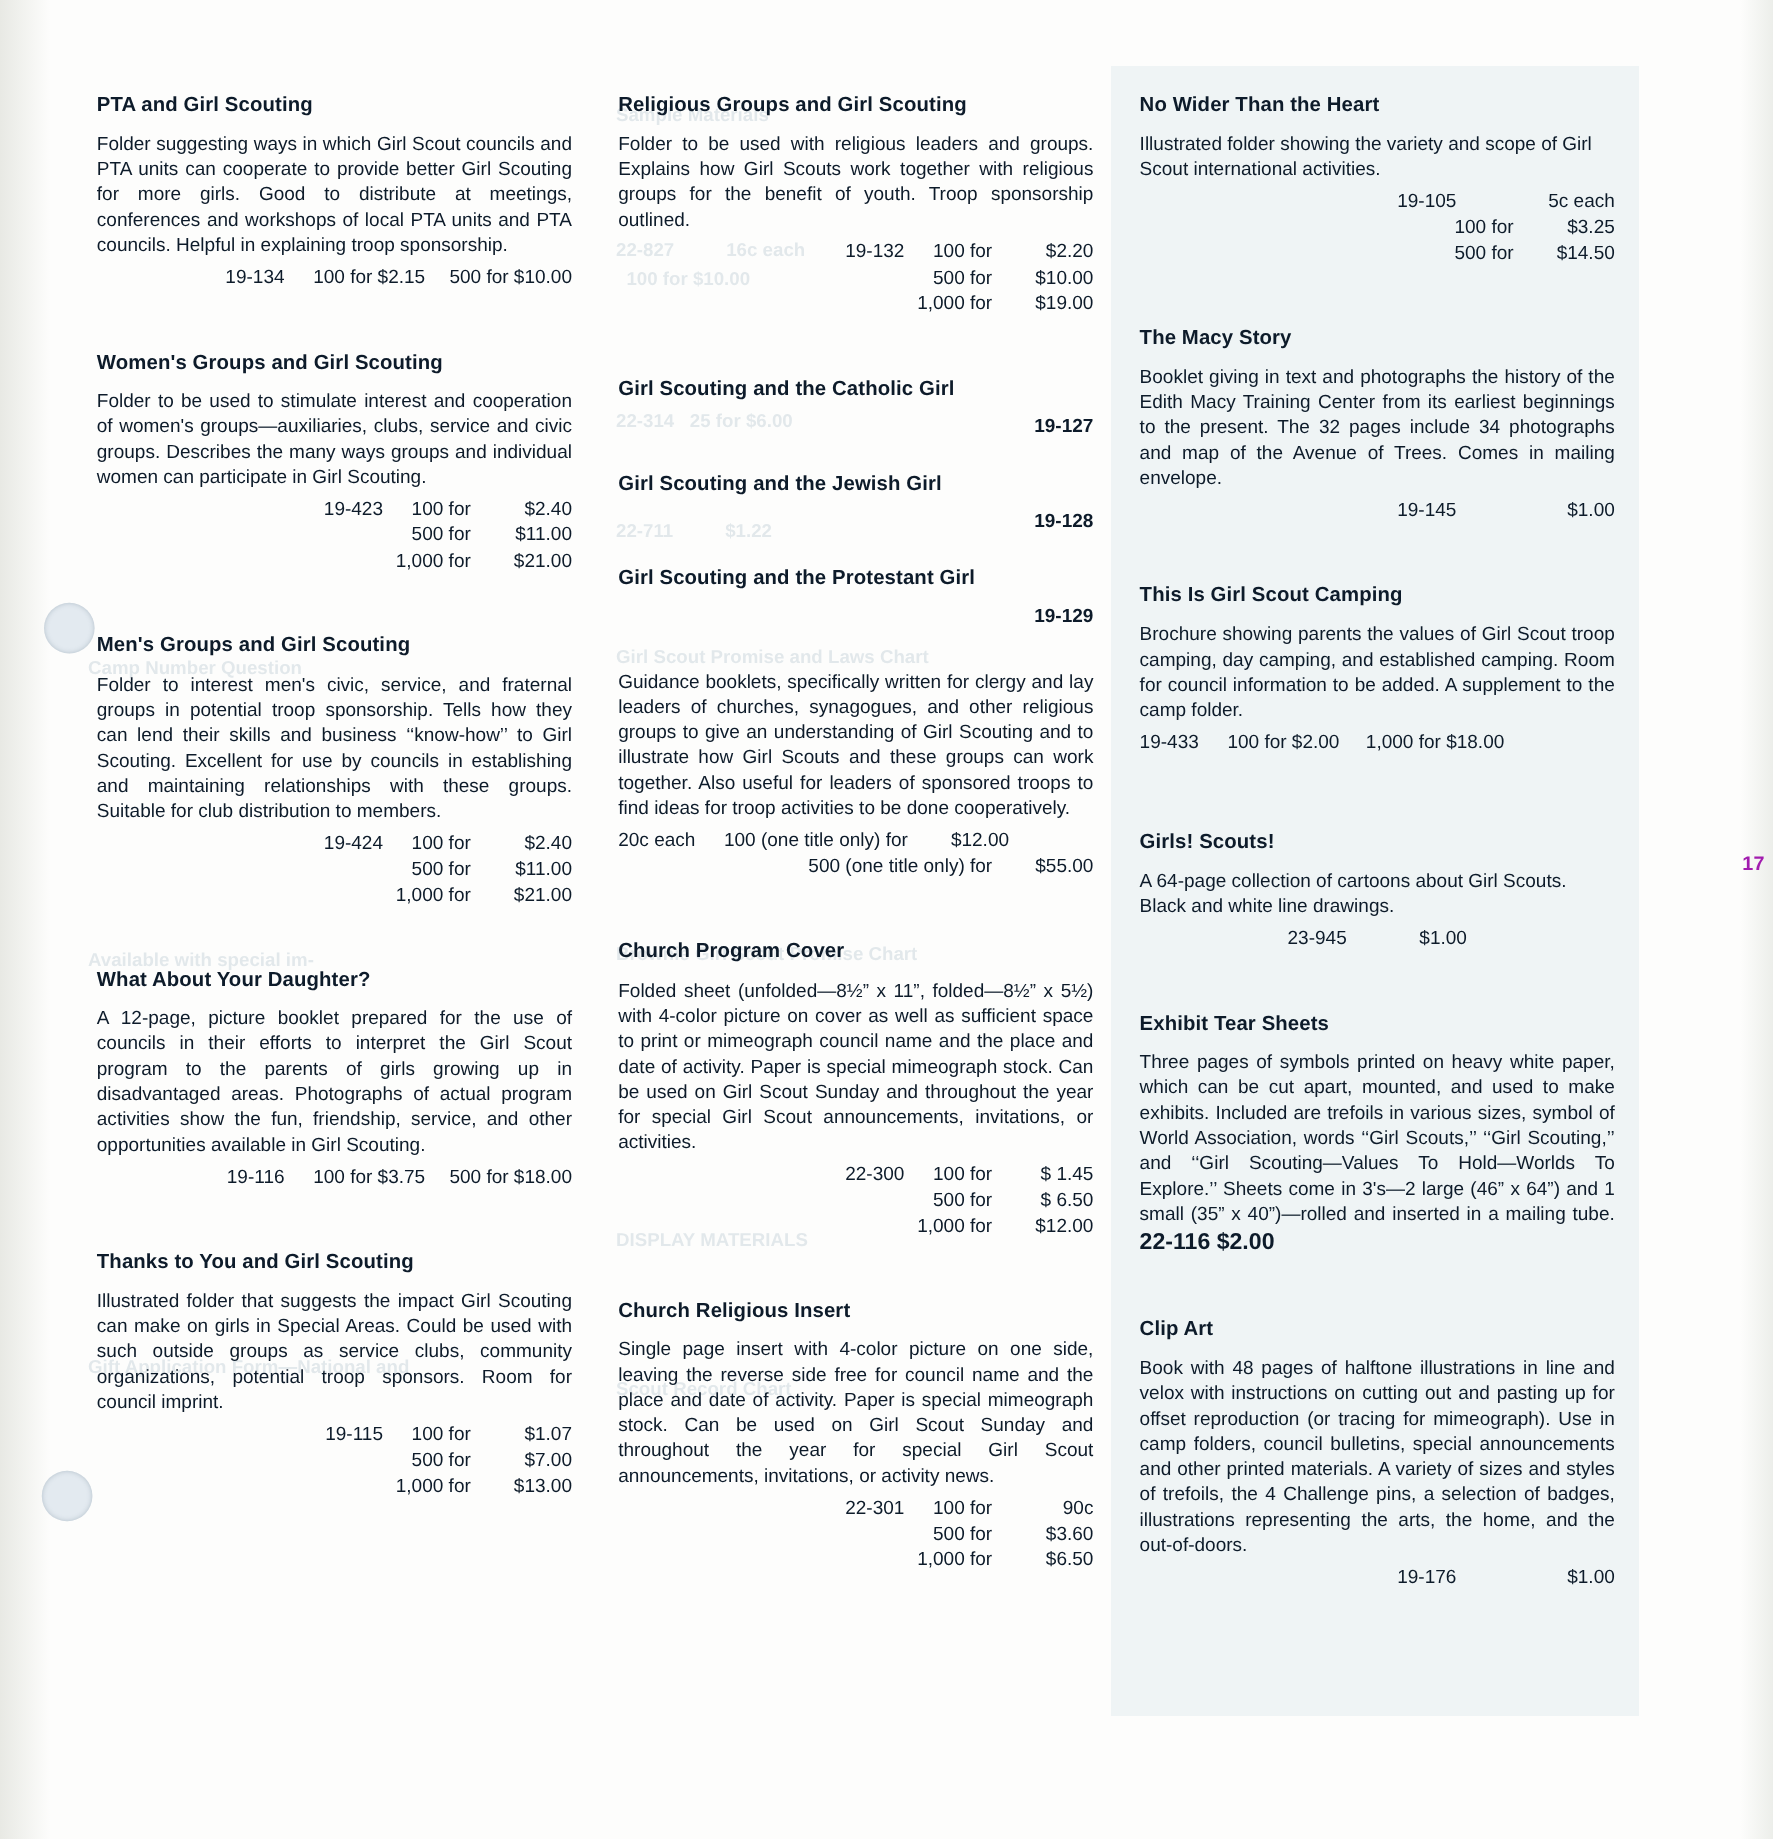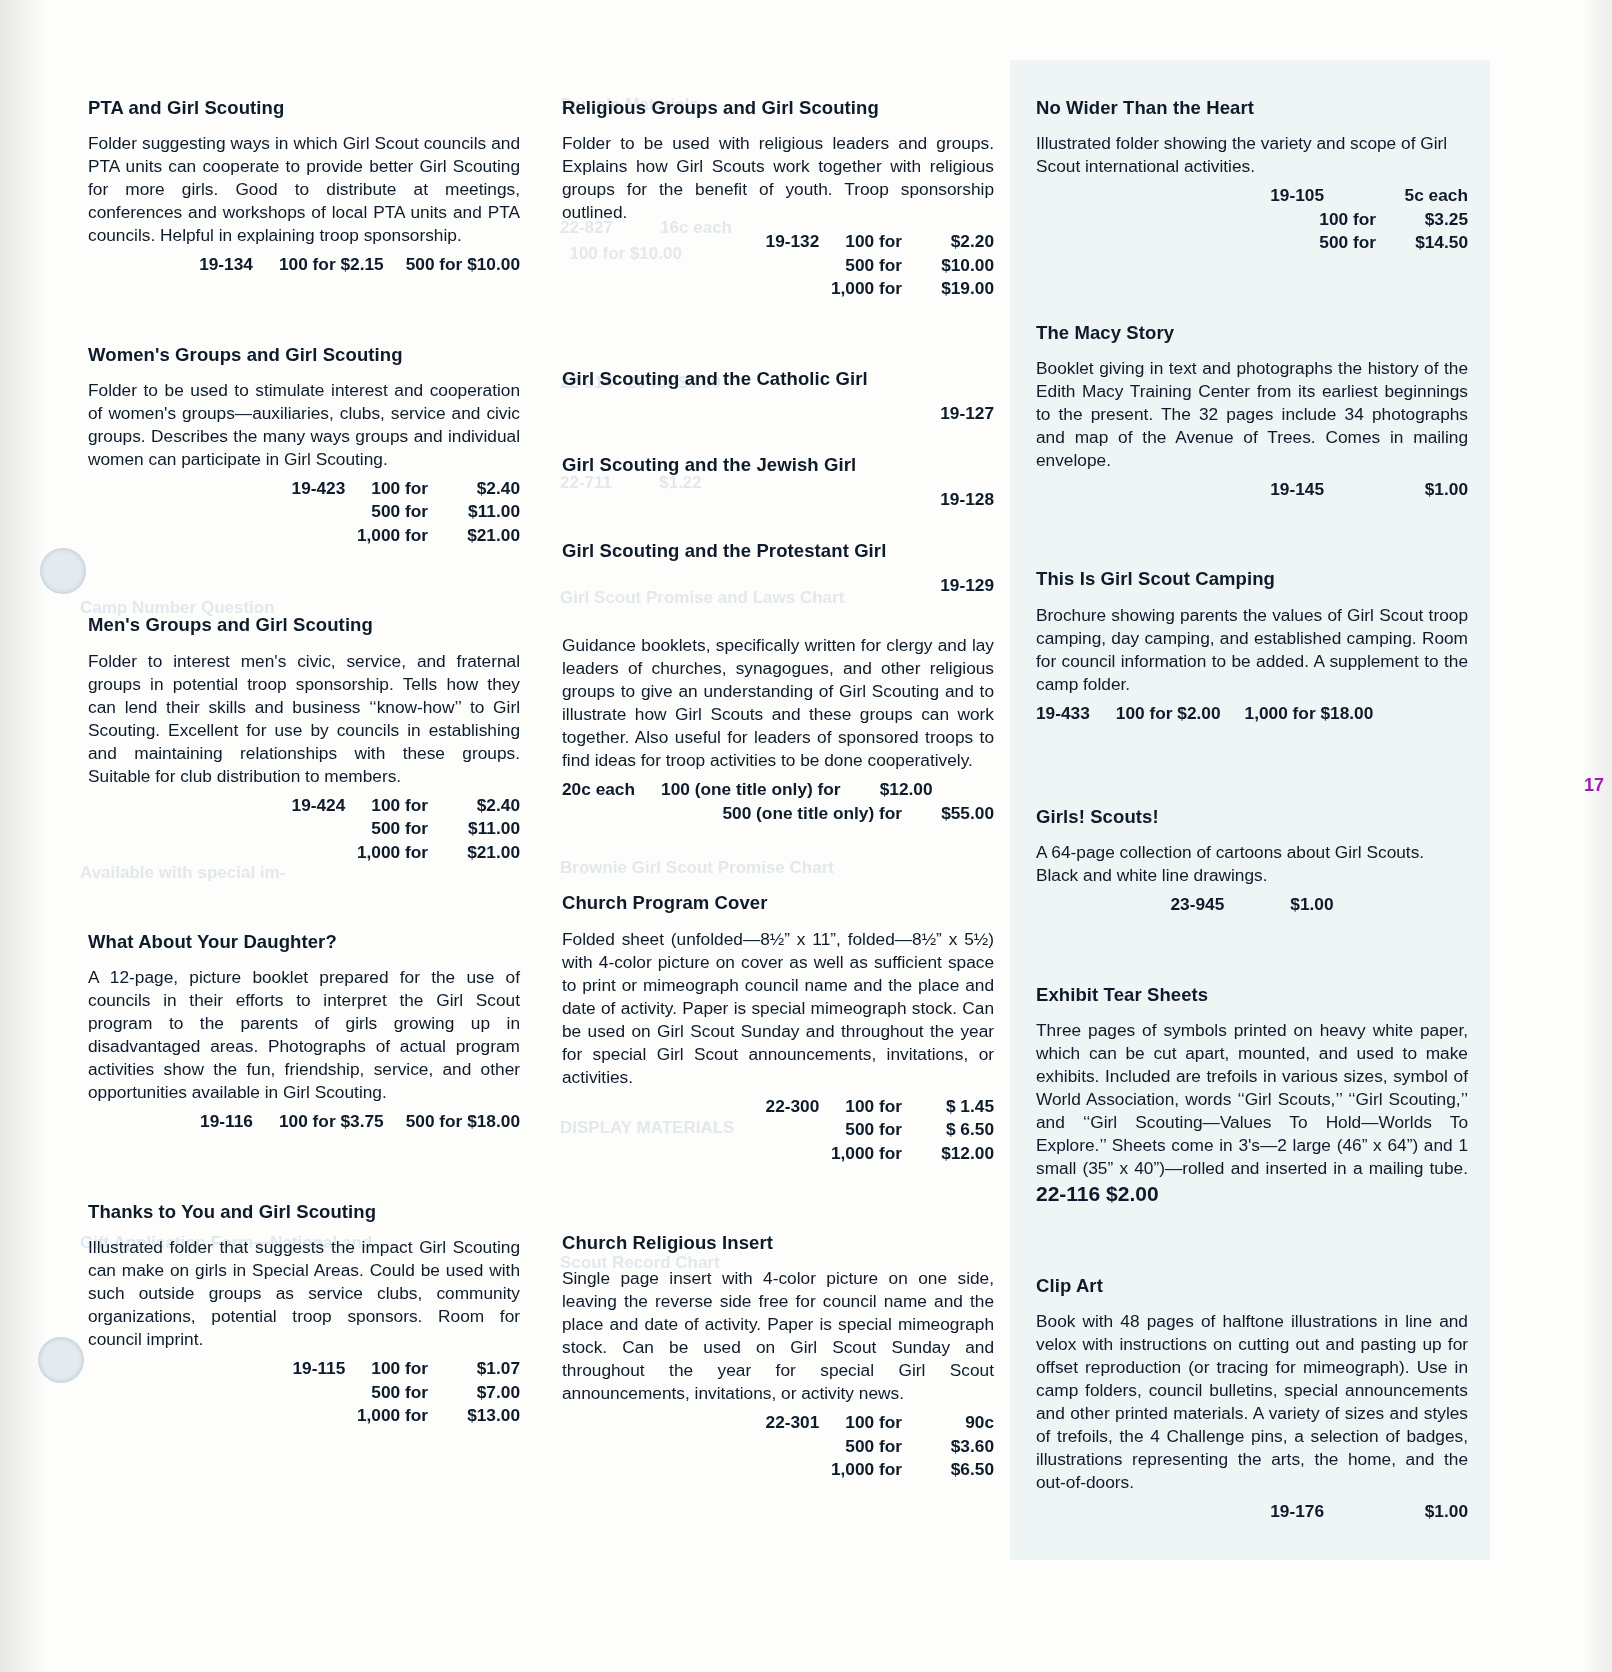--- a/index.html
+++ b/index.html
@@ -61,33 +61,33 @@
     width: 444px;
   }
   .col.c2 { width: 444px; }
   .col.c3 { width: 444px; }
 
   .entry { margin-bottom: 30px; }
   .entry h2 {
     font-size: 18.5px;
     font-weight: bold;
     letter-spacing: 0.1px;
-    margin: 17px 0 13px 0;
+    margin: 4px 0 13px 0;
     line-height: 1.2;
   }
   .entry p {
     font-size: 17.3px;
     line-height: 1.33;
     margin: 0 0 6px 0;
     text-align: justify;
     text-justify: inter-word;
   }
   .entry p.nojust { text-align: left; }
   .price-block {
-    font-weight: bold;
+    font-weight: normal;
     font-size: 17.3px;
     line-height: 1.36;
   }
   .price-line {
     display: block;
     text-align: right;
   }
   .price-line .code { margin-right: 26px; }
   .price-line .qty { display: inline-block; }
   .price-line .amt { display: inline-block; min-width: 78px; text-align: right; }

